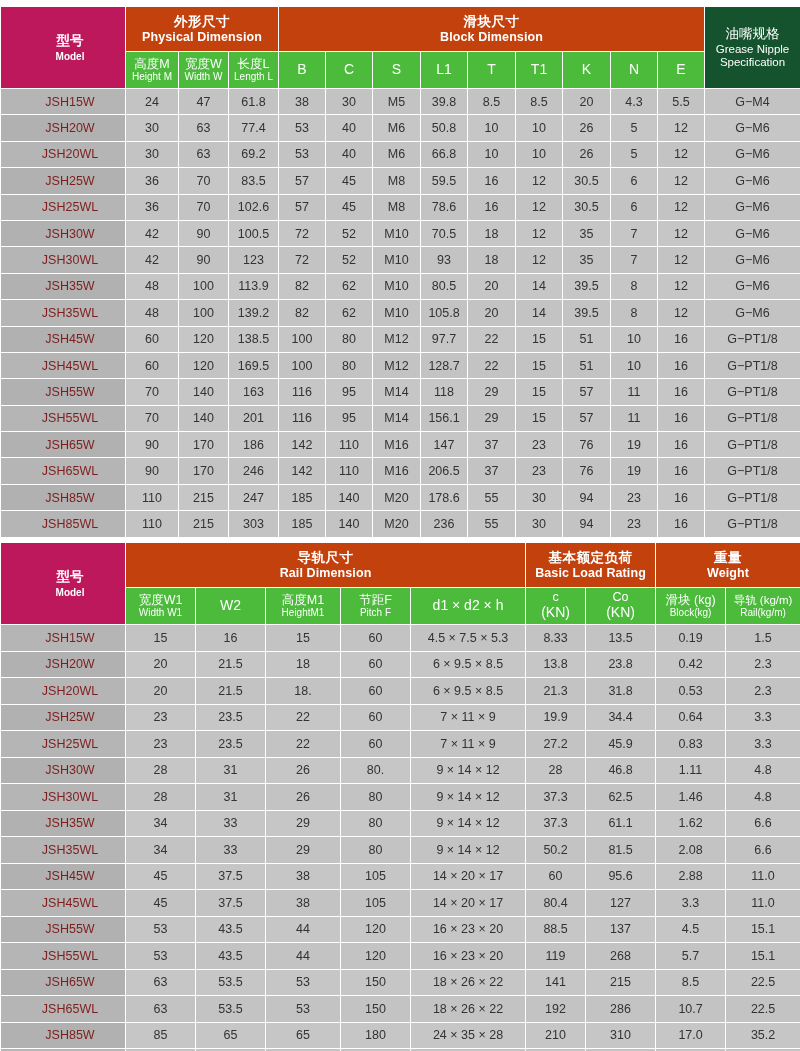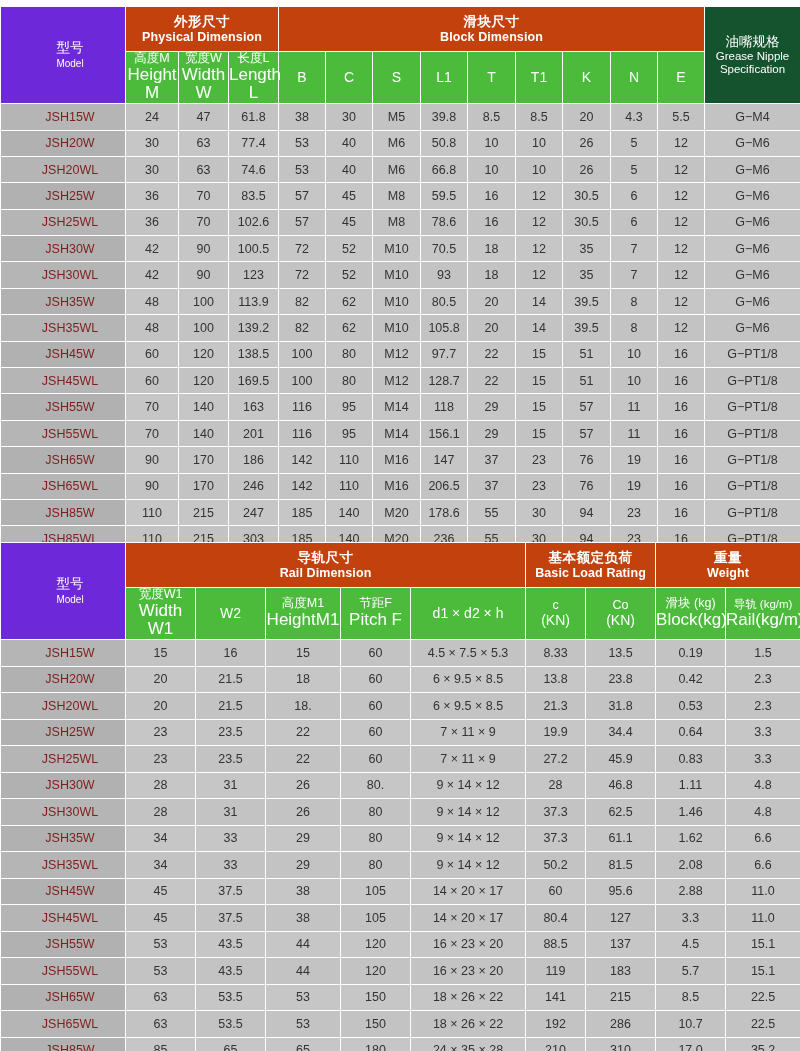--- a/index.html
+++ b/index.html
@@ -36,28 +36,28 @@
   }
   .grp .cn{font-size:13.5px;letter-spacing:.5px;display:block;}
   .grp .en{font-size:12.5px;display:block;letter-spacing:.1px;}
 
   .sub{
     background:#4CBB3C;color:#ffffff;
     font-size:12.5px;line-height:1.1;
     height:36px;font-weight:400;
   }
   .sub .cn{font-size:12.5px;display:block;text-align:center;}
-  .sub .en{font-size:17px;display:block;}
+  .sub .en{font-size:10px;display:block;}
   .sub .single{font-size:14px;display:block;}
 
   .modelhead{
-    background:#6d28d9;color:#ffffff;
+    background:#be185d;color:#ffffff;
     text-align:left;
     padding-left:14px !important;
-    font-size:13px;line-height:1.35;font-weight:400;
+    font-size:13px;line-height:1.35;font-weight:700;
   }
   .modelhead .cn{font-size:13.5px;display:block;}
   .modelhead .en{font-size:10px;display:block;}
 
   .greasehead{
     background:#14532d;color:#ffffff;
     font-size:12px;line-height:1.15;font-weight:400;
   }
   .greasehead .cn{font-size:13.5px;display:block;margin-bottom:1px;}
   .greasehead .en{font-size:11.5px;display:block;}
@@ -192,21 +192,21 @@
           <td class="val">10</td>
           <td class="val">26</td>
           <td class="val">5</td>
           <td class="val">12</td>
           <td class="val">G−M6</td>
         </tr>
         <tr>
           <td class="model">JSH20WL</td>
           <td class="val">30</td>
           <td class="val">63</td>
-          <td class="val">74.6</td>
+          <td class="val">69.2</td>
           <td class="val">53</td>
           <td class="val">40</td>
           <td class="val">M6</td>
           <td class="val">66.8</td>
           <td class="val">10</td>
           <td class="val">10</td>
           <td class="val">26</td>
           <td class="val">5</td>
           <td class="val">12</td>
           <td class="val">G−M6</td>
@@ -653,21 +653,21 @@
           <td class="val">15.1</td>
         </tr>
         <tr>
           <td class="model">JSH55WL</td>
           <td class="val">53</td>
           <td class="val">43.5</td>
           <td class="val">44</td>
           <td class="val">120</td>
           <td class="val">16 × 23 × 20</td>
           <td class="val">119</td>
-          <td class="val">183</td>
+          <td class="val">268</td>
           <td class="val">5.7</td>
           <td class="val">15.1</td>
         </tr>
         <tr>
           <td class="model">JSH65W</td>
           <td class="val">63</td>
           <td class="val">53.5</td>
           <td class="val">53</td>
           <td class="val">150</td>
           <td class="val">18 × 26 × 22</td>

